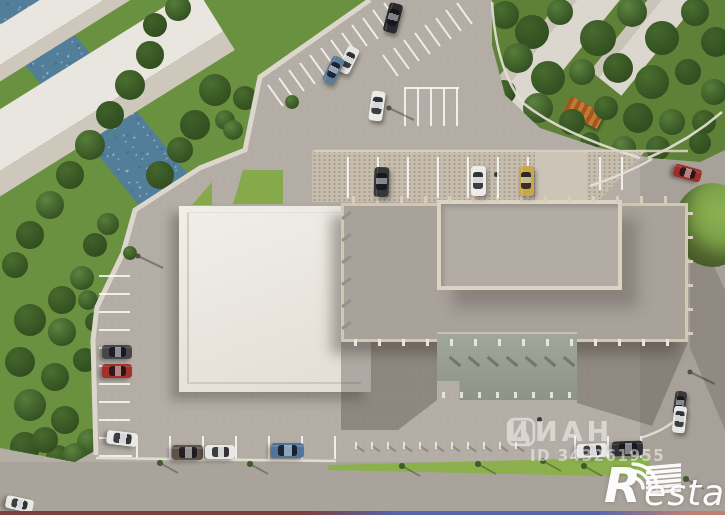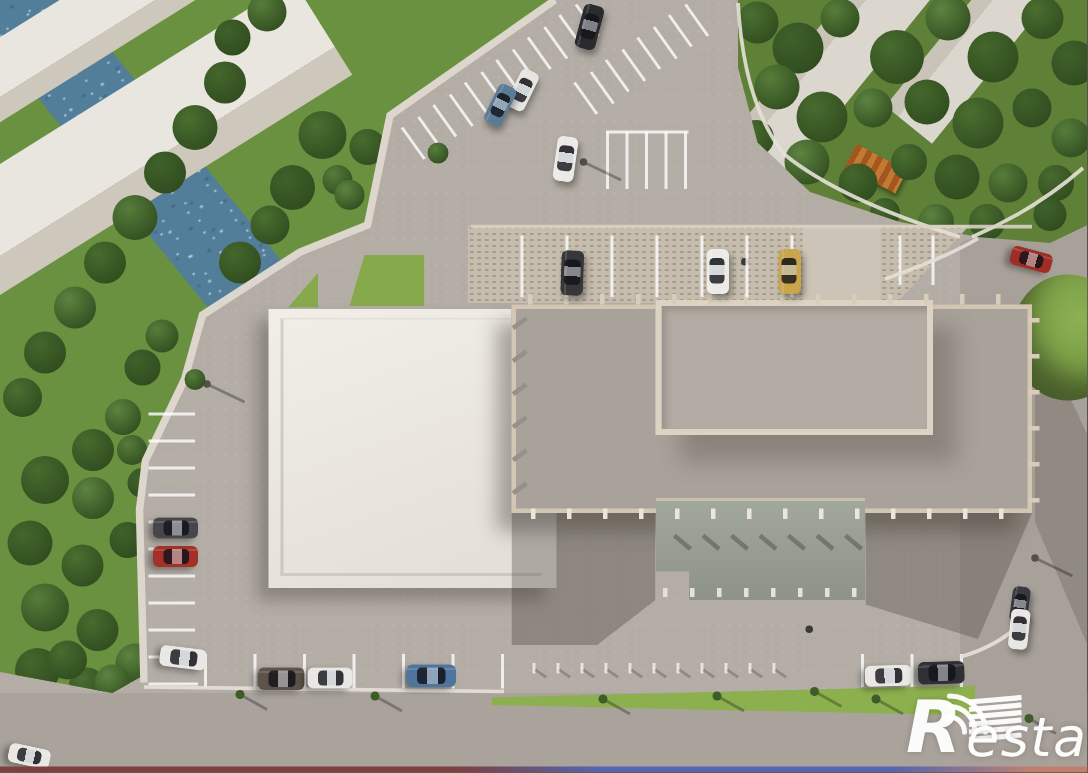--- a/index.html
+++ b/index.html
@@ -409,20 +409,30 @@
         <div class="car-glass"></div>
       </div>
       <div class="car" style="left: 672.5px; top: 405.5px; width: 13px; height: 27px; background: linear-gradient(90deg, rgb(233, 231, 227) 0px, rgb(233, 231, 227) 15%, rgba(255, 255, 255, 0.133) 15%, rgba(255, 255, 255, 0.133) 25%, rgb(233, 231, 227) 25%) rgb(233, 231, 227); transform: rotate(6deg);">
         <div class="car-glass"></div>
       </div>
       <div class="car" style="left: 12.5px; top: 490px; width: 13px; height: 28px; background: linear-gradient(90deg, rgb(234, 232, 228) 0px, rgb(234, 232, 228) 15%, rgba(255, 255, 255, 0.133) 15%, rgba(255, 255, 255, 0.133) 25%, rgb(234, 232, 228) 25%) rgb(234, 232, 228); transform: rotate(102deg);">
         <div class="car-glass"></div>
       </div>
     </div>
 
+  <div id="wm-cian">
+    <div class="cianrow">
+      <svg width="30" height="30" viewBox="0 0 28 28">
+        <rect x="2" y="2" width="24" height="24" rx="6" fill="none" stroke="#ffffff" stroke-width="2.5"></rect>
+        <path d="M8 19 L14 8 L20 19" fill="none" stroke="#ffffff" stroke-width="3" stroke-linecap="round" stroke-linejoin="round"></path>
+      </svg>
+      <span id="cian-text">ЦИАН</span>
+    </div>
+    <div id="cian-id">ID 343261955</div>
+  </div>
 
   <div id="wm-restate">
     <span id="restate-r">R</span>
     <svg id="restate-arcs" width="30" height="32" viewBox="0 0 30 32">
       <path d="M2 4 A24 24 0 0 1 26 28" fill="none" stroke="rgba(255,255,255,.95)" stroke-width="3.4" stroke-linecap="round"></path>
       <path d="M2 11 A17 17 0 0 1 19 28" fill="none" stroke="rgba(255,255,255,.95)" stroke-width="3.4" stroke-linecap="round"></path>
       <path d="M2 18 A10 10 0 0 1 12 28" fill="none" stroke="rgba(255,255,255,.95)" stroke-width="3.4" stroke-linecap="round"></path>
     </svg>
     <span id="restate-rest">estate</span>
   </div>

